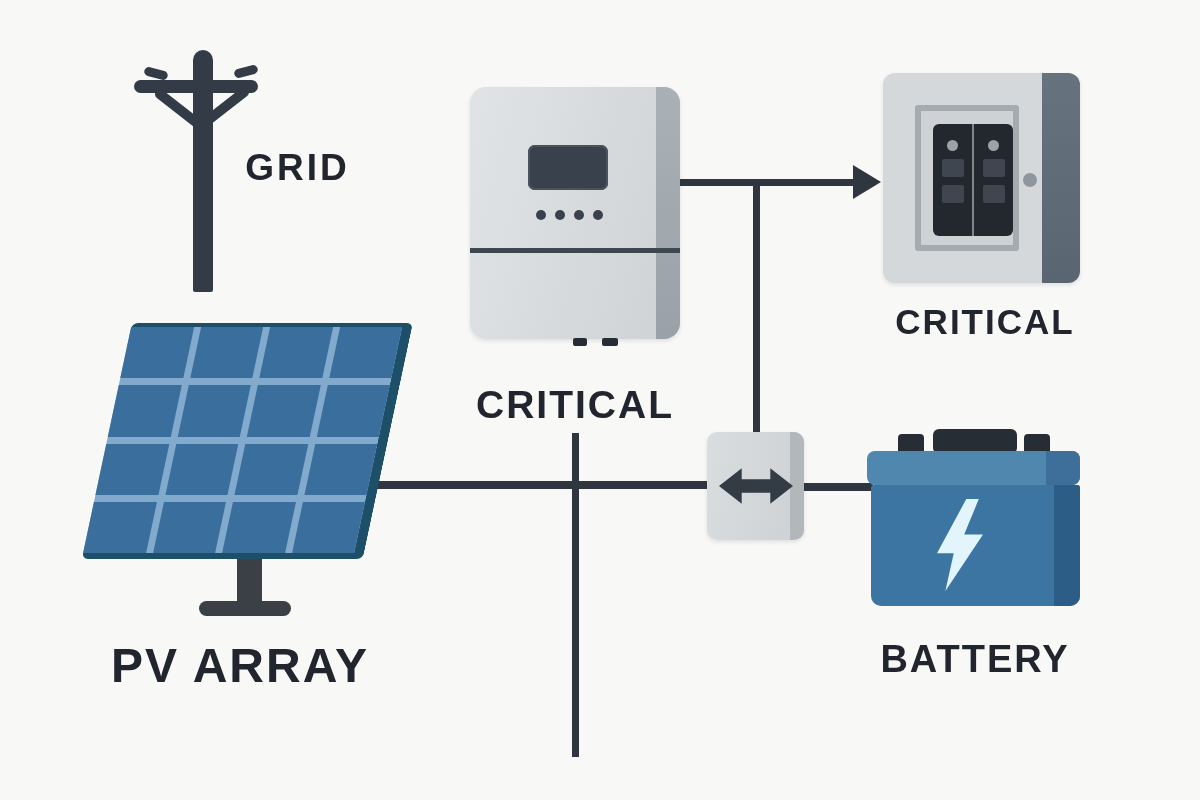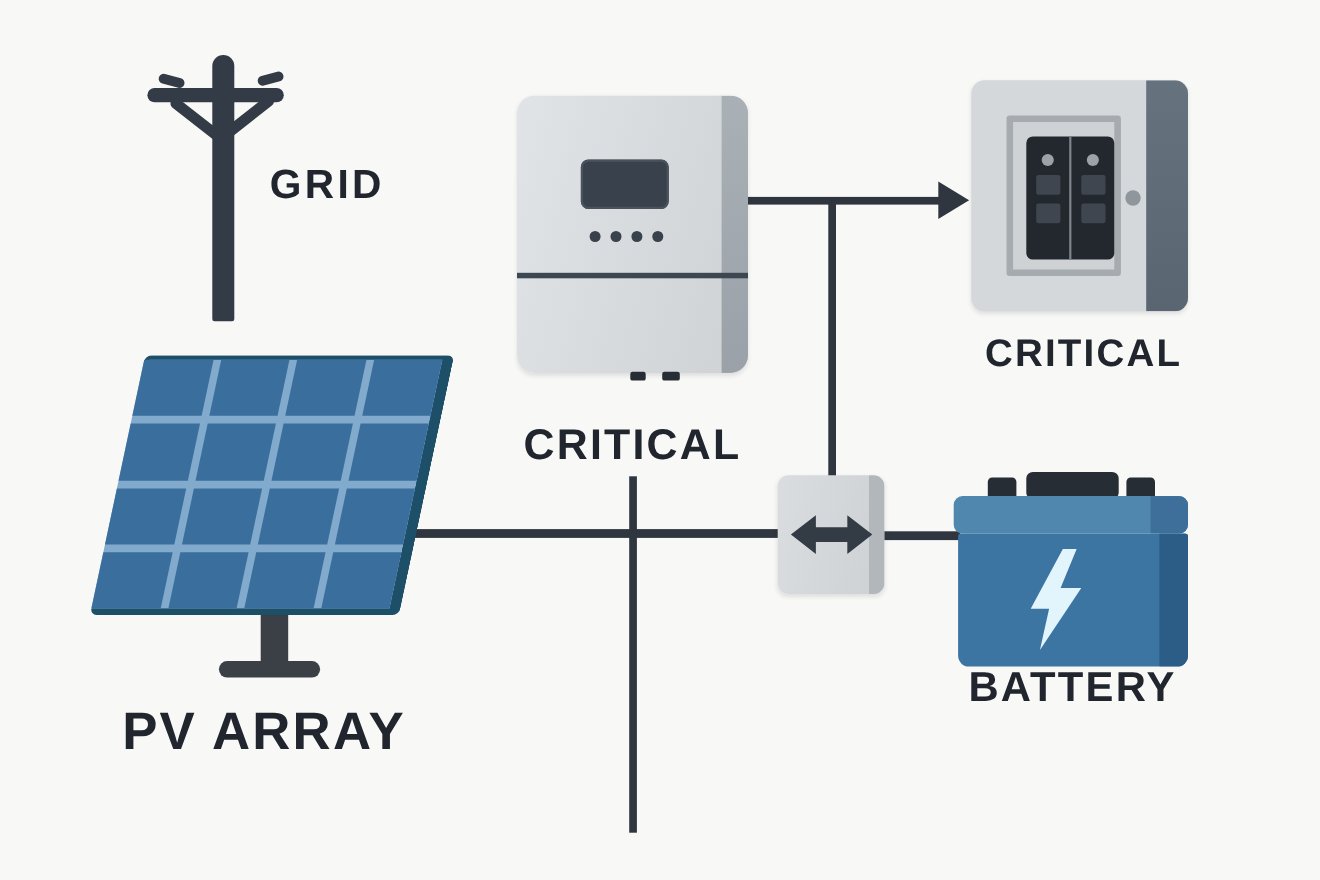--- a/index.html
+++ b/index.html
@@ -183,15 +183,15 @@
   </div>
 
   <div class="label" style="left:230px;top:147px;width:135px;font-size:37px;letter-spacing:3px;">GRID</div>
   <div class="label" style="left:95px;top:638px;width:290px;font-size:48px;">PV ARRAY</div>
   <div class="label" style="left:450px;top:383px;width:250px;font-size:39px;">CRITICAL</div>
   <div class="label" style="left:835px;top:299px;width:300px;font-size:35px;line-height:45px;">
     <div>CRITICAL</div>
   </div>
   <div class="label" style="left:645px;top:563px;width:230px;font-size:35px;line-height:45px;">
   </div>
-  <div class="label" style="left:855px;top:604px;width:240px;font-size:38px;">BATTERY</div>
+  <div class="label" style="left:855px;top:638px;width:240px;font-size:38px;">BATTERY</div>
 
 </div>
 
 </body></html>

